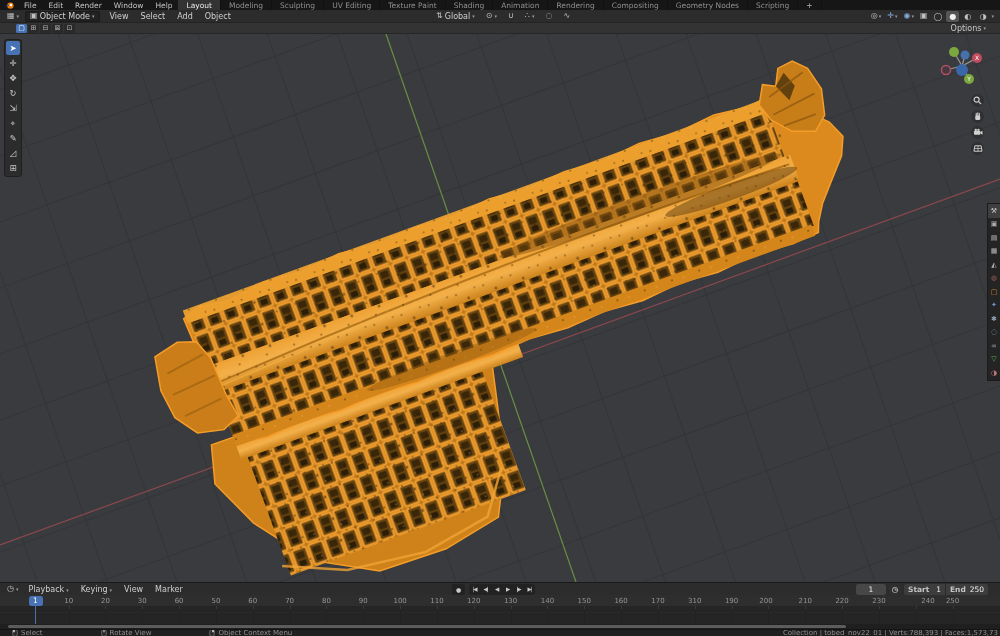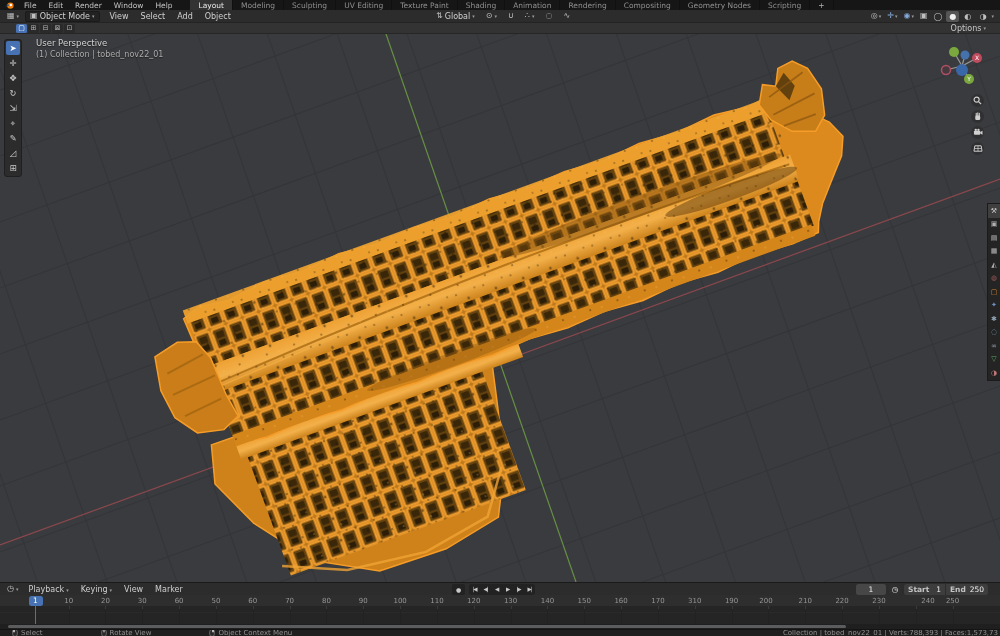--- a/index.html
+++ b/index.html
@@ -6,21 +6,21 @@
   html,body { width:1000px; height:636px; background:#1d1d1d; overflow:hidden;
     font-family:"DejaVu Sans", sans-serif; color:#c8c8c8; }
   #app { position:relative; width:1000px; height:636px; }
 
   
   #topbar { position:absolute; left:0; top:0; width:1000px; height:10px;
     background:#161616; display:flex; align-items:center; font-size:7.5px; }
   #blender-logo { margin:0 4px 0 5px; display:flex; }
   #topbar-menus { display:flex; }
   #topbar-menus .menu { padding:12px 6px; color:#c4c4c4; cursor:pointer; }
-  #workspace-tabs { display:flex; margin-left:12px; height:10px; align-items:stretch; }
+  #workspace-tabs { display:flex; height:10px; align-items:stretch; }
   #workspace-tabs .tab { padding:0 8px; display:flex; align-items:center; color:#909090;
     border-right:1px solid #101010; cursor:pointer; white-space:nowrap; }
   #workspace-tabs .tab.active { background:#333333; color:#e8e8e8; }
   #workspace-tabs .tab.newtab { color:#b5b5b5; }
 
   
   #vheader { position:absolute; left:0; top:10px; width:1000px; height:13px;
     background:#2c2c2c; border-bottom:1px solid #232323; display:flex; align-items:center;
     font-size:8px; color:#cfcfcf; }
   .hwidget { display:flex; align-items:center; gap:2px; padding:0 4px; height:11px;
@@ -352,24 +352,20 @@
         <path d="M 296,-70 L 306,-88 L 318,-82 L 326,-98 L 342,-100 L 354,-88 L 360,-64 L 354,-38 L 340,-26 L 318,-34 L 302,-52 Z" fill="#c77d18" stroke="#f59d28" stroke-width="1.5"></path>
         <path d="M 318,-82 L 330,-92 L 336,-76 L 326,-64 Z" fill="#4a320e" opacity="0.8"></path>
         <path d="M 308,-74 L 348,-86 M 306,-56 L 352,-62 M 312,-42 L 346,-42" stroke="#8a5510" stroke-width="1.8" opacity="0.7"></path>
 
         <ellipse cx="150" cy="-16" rx="150" ry="10" fill="#7a4c0e" opacity="0.45"></ellipse>
         <ellipse cx="240" cy="2" rx="70" ry="8" fill="#5e3a0a" opacity="0.5"></ellipse>
         <ellipse cx="-80" cy="64" rx="90" ry="7" fill="#8a5510" opacity="0.4"></ellipse>
       </g>
     </svg>
 
-    <div id="vp-overlay-text">
-      <div id="vp-view-label">User Perspective</div>
-      <div id="vp-context-label">(1) Collection | tobed_nov22_01</div>
-    </div>
 
     <div id="toolbar">
         <div class="tool active">➤</div>
         <div class="tool ">✛</div>
         <div class="tool ">✥</div>
         <div class="tool ">↻</div>
         <div class="tool ">⇲</div>
         <div class="tool ">⌖</div>
         <div class="tool ">✎</div>
         <div class="tool ">◿</div>

